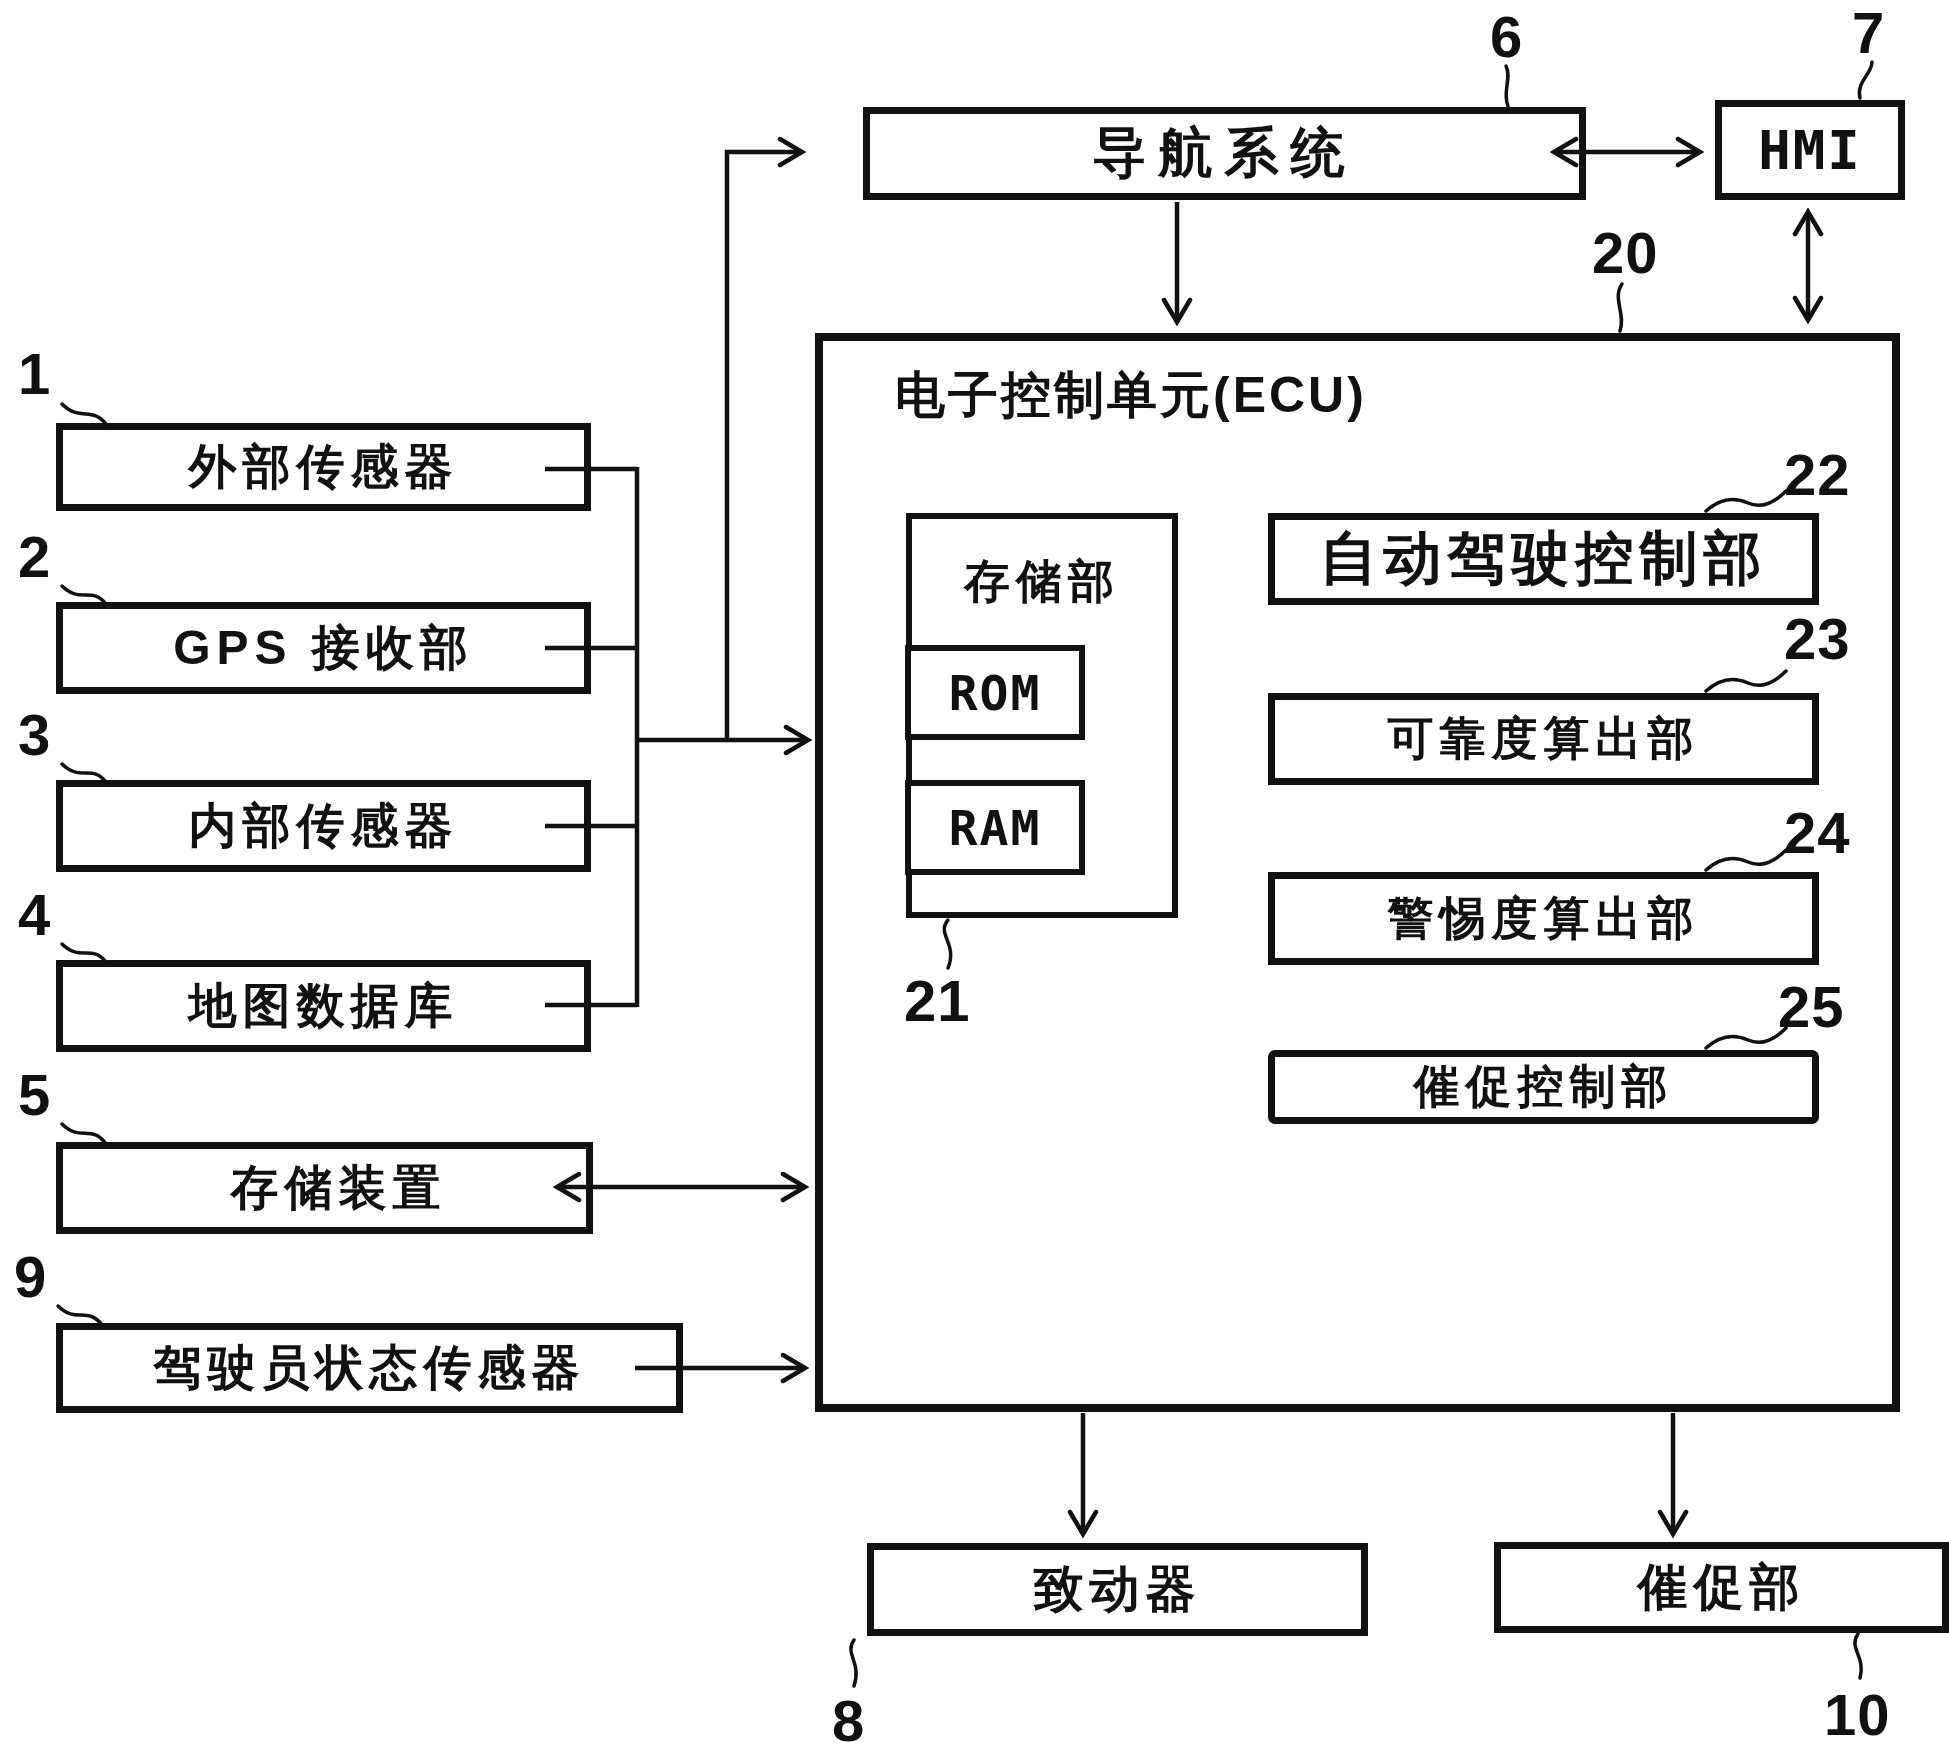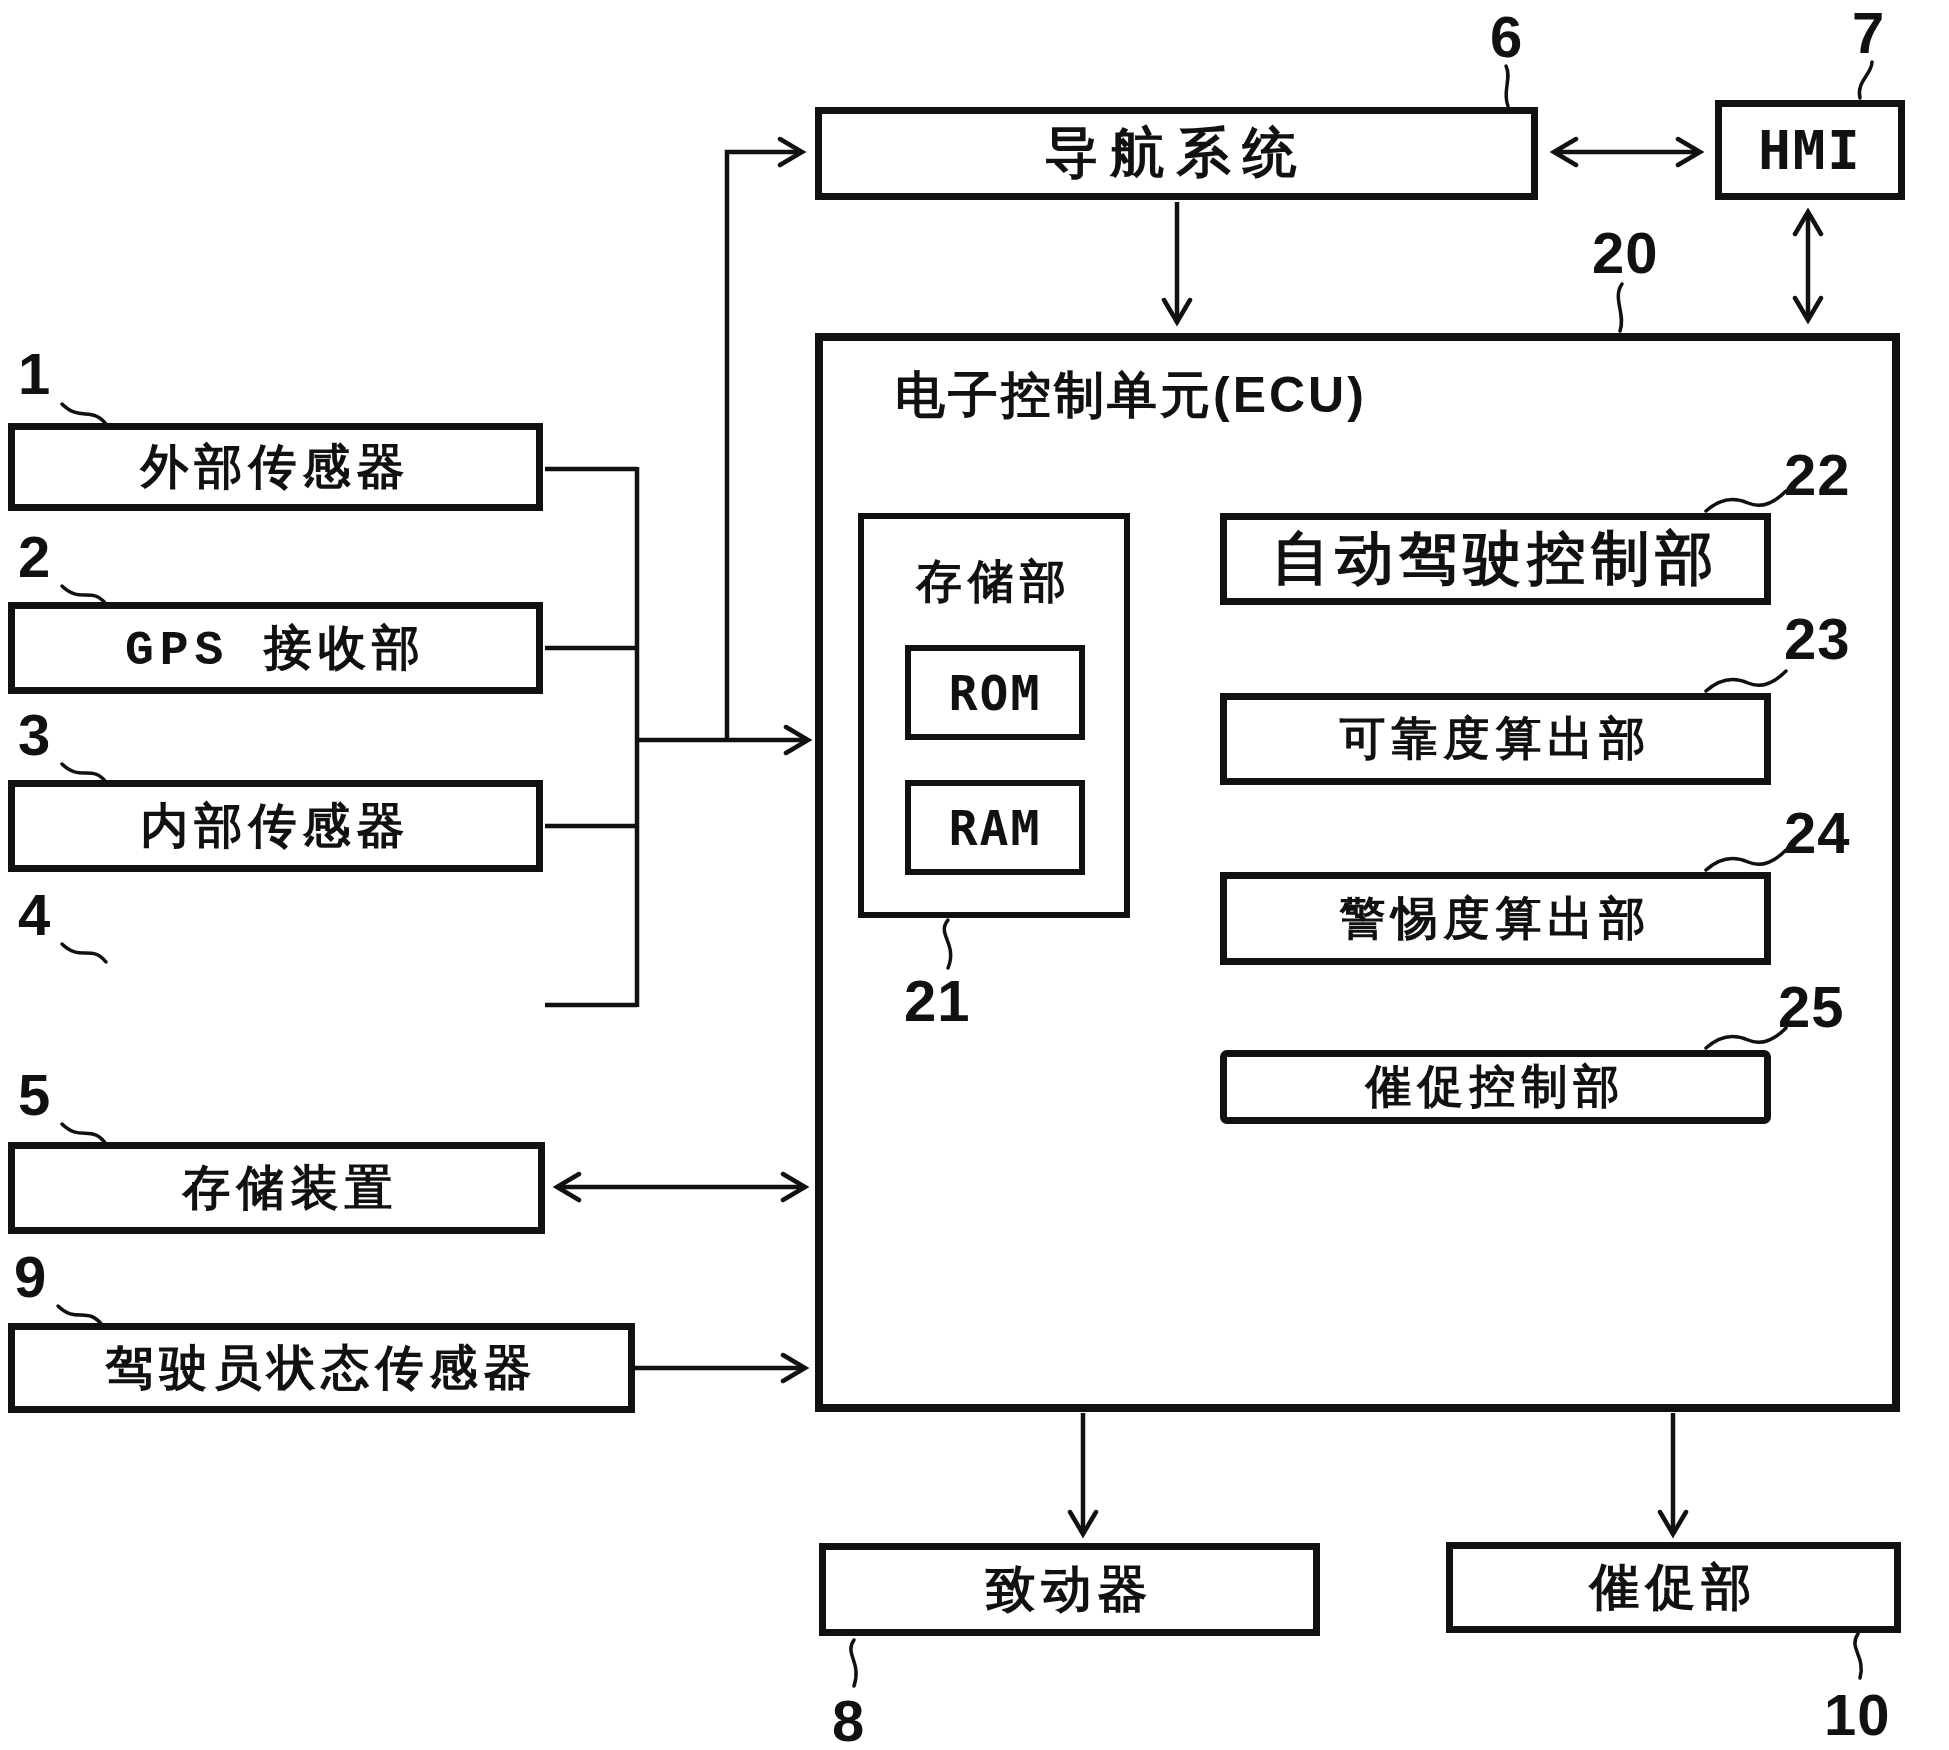--- a/index.html
+++ b/index.html
@@ -18,21 +18,21 @@
   .box{
     position:absolute;
     box-sizing:border-box;
     border:7px solid var(--ink);
     background:var(--paper);
     display:flex;align-items:center;justify-content:center;
     font-weight:bold;
     letter-spacing:6px;
     white-space:nowrap;
   }
-  .cn{font-family:Liberation Mono, monospace;}
+  .cn{font-family:Liberation Sans, sans-serif;margin-left:48px;}
   .mono{font-family:"DejaVu Sans Mono",monospace;letter-spacing:2px;}
   .ref{
     position:absolute;
     font:bold 58px "Liberation Sans",sans-serif;
     letter-spacing:1px;
     line-height:1;
   }
   #ecu-box{border-width:8px;}
   #ecu-title{
     position:absolute;left:895px;top:362px;
@@ -52,20 +52,23 @@
   <div id="ecu-title">电子控制单元(ECU)</div>
 
   <div class="box cn" style="left:8px;top:423px;width:535px;height:88px;font-size:48px;">
     <span>外部传感器</span>
   </div>
   <div class="box cn" style="left:8px;top:602px;width:535px;height:92px;font-size:48px;">
     <span>GPS 接收部</span>
   </div>
   <div class="box cn" style="left:8px;top:780px;width:535px;height:92px;font-size:48px;align-items:center;">
     <span>内部传感器</span>
+  </div>
+  <div class="box cn" style="left:8px;top:960px;width:535px;height:92px;font-size:48px;">
+    <span>地图数据库</span>
   </div>
   <div class="box cn" style="left:8px;top:1142px;width:537px;height:92px;font-size:48px;padding-left:28px;">
     <span>存储装置</span>
   </div>
   <div class="box cn" style="left:8px;top:1323px;width:627px;height:90px;font-size:48px;">
     <span>驾驶员状态传感器</span>
   </div>
 
   <div class="box cn" style="left:815px;top:107px;width:723px;height:93px;font-size:54px;letter-spacing:12px;">
     <span>导航系统</span>

